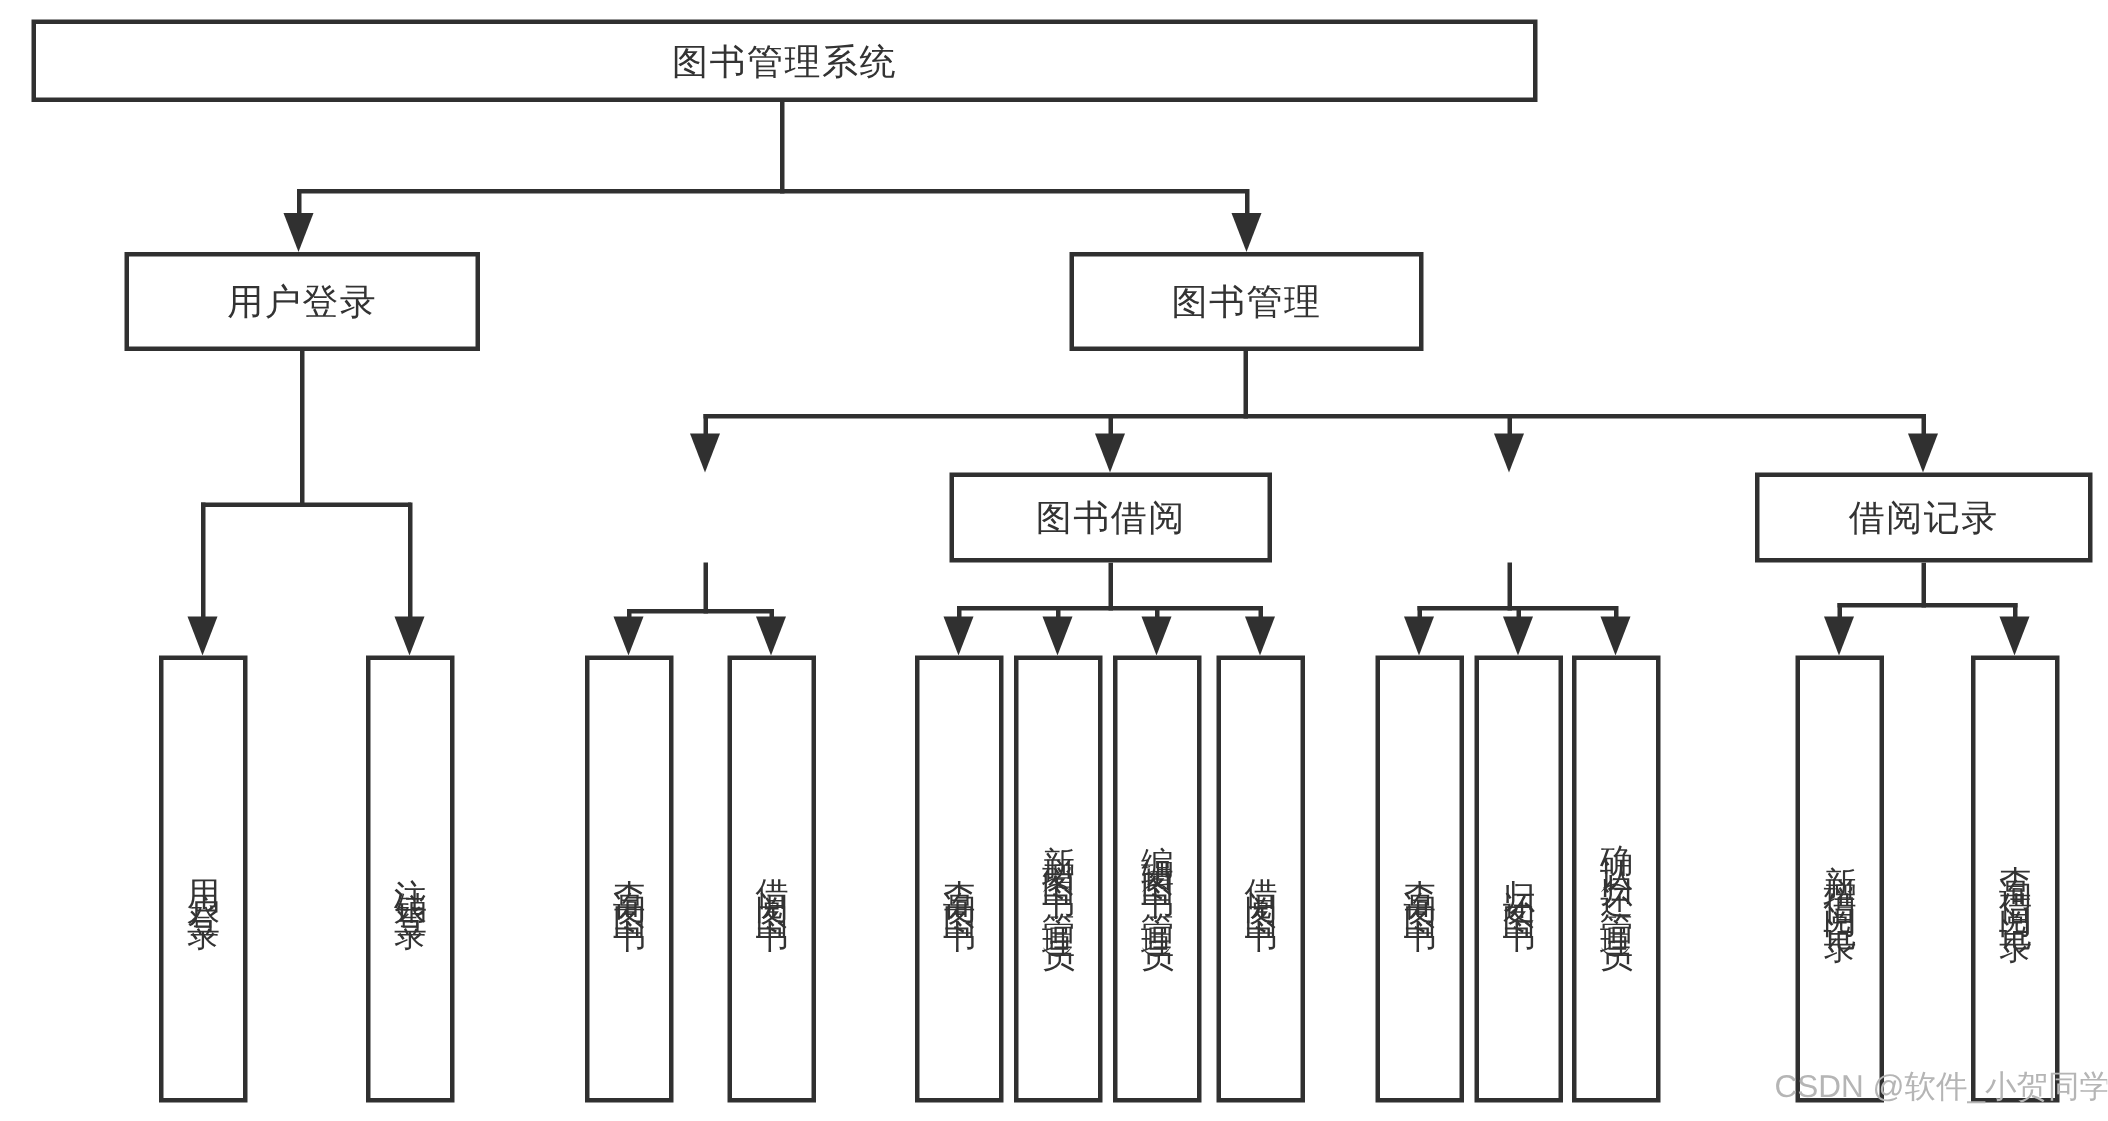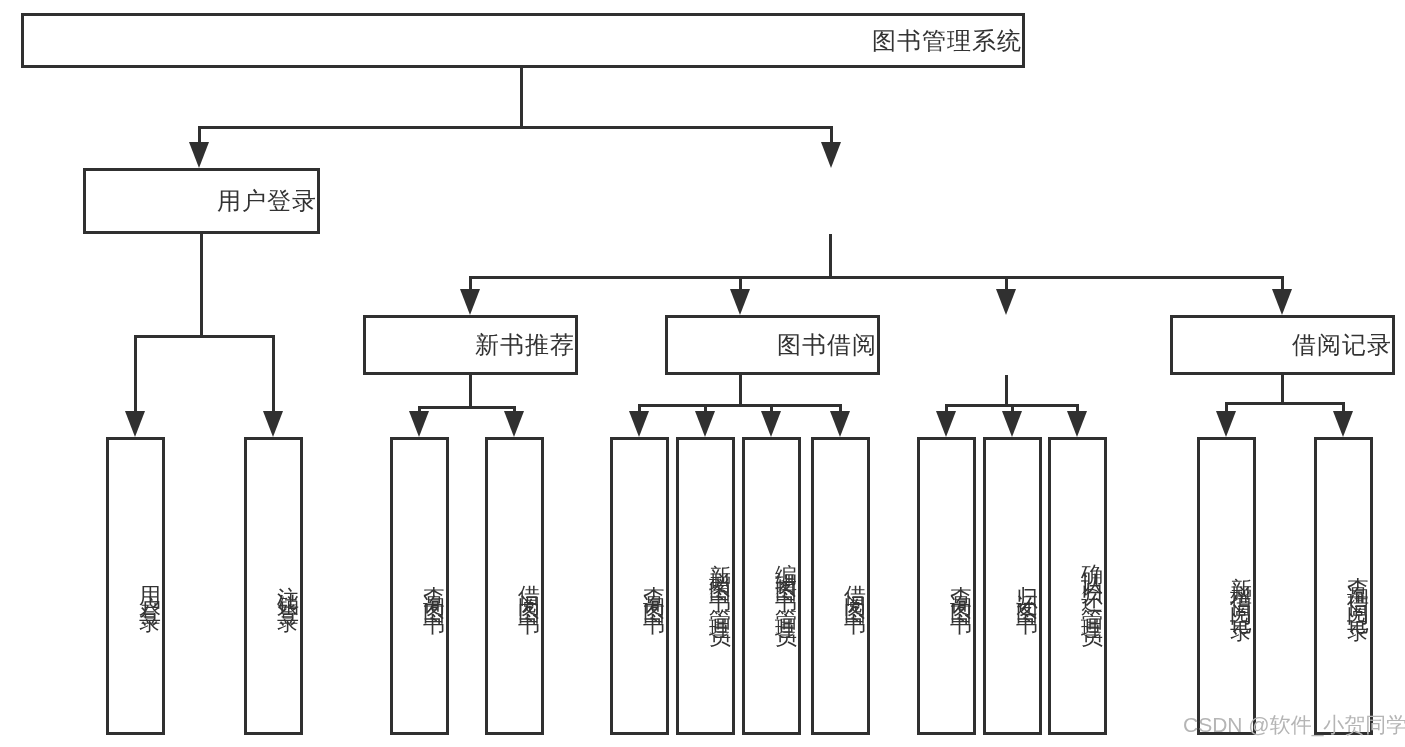--- a/index.html
+++ b/index.html
@@ -2,21 +2,21 @@
 <html><head>
 <meta charset="utf-8">
 <style>
   html,body{margin:0;padding:0;background:#ffffff;}
   .stage{
     position:relative;width:1405px;height:747px;background:#ffffff;
     font-family:"Liberation Sans", sans-serif;color:#333333;overflow:hidden;
   }
   .box{
     position:absolute;box-sizing:border-box;border:3px solid #303030;background:#ffffff;
-    display:flex;align-items:center;justify-content:flex-end;font-size:24px;color:#333333;
+    display:flex;align-items:center;justify-content:center;font-size:24px;color:#333333;
     letter-spacing:1px;white-space:nowrap;z-index:2;
   }
   .leaf .vtext{
     writing-mode:vertical-rl;text-orientation:mixed;
     font-size:22px;line-height:1.1;letter-spacing:9px;
   }
   .line{position:absolute;background:#303030;z-index:1;}
   .v{width:3px;}
   .h{height:3px;}
   .arrow{
@@ -34,25 +34,25 @@
 
 <div class="stage">
 
   <div class="box" style="left:21px;top:13px;width:1004px;height:55px;">
     <span>图书管理系统</span>
   </div>
 
   <div class="box" style="left:83px;top:168px;width:237px;height:66px;">
     <span>用户登录</span>
   </div>
+  <div class="box" style="left:713px;top:168px;width:236px;height:66px;">
+    <span>图书管理</span>
+  </div>
 
-  <div class="box" style="left:363px;top:315px;width:215px;height:60px;">
-    <span>新书推荐</span>
-  </div>
-  <div class="box" style="left:665px;top:315px;width:215px;height:60px;">
+  <div class="box" style="left:633px;top:315px;width:215px;height:60px;">
     <span>图书借阅</span>
   </div>
   <div class="box" style="left:1170px;top:315px;width:225px;height:60px;">
     <span>借阅记录</span>
   </div>
 
   <div class="box leaf" style="left:106px;top:437px;width:59px;height:298px;">
     <span class="vtext">用户登录</span>
   </div>
   <div class="box leaf" style="left:244px;top:437px;width:59px;height:298px;">

